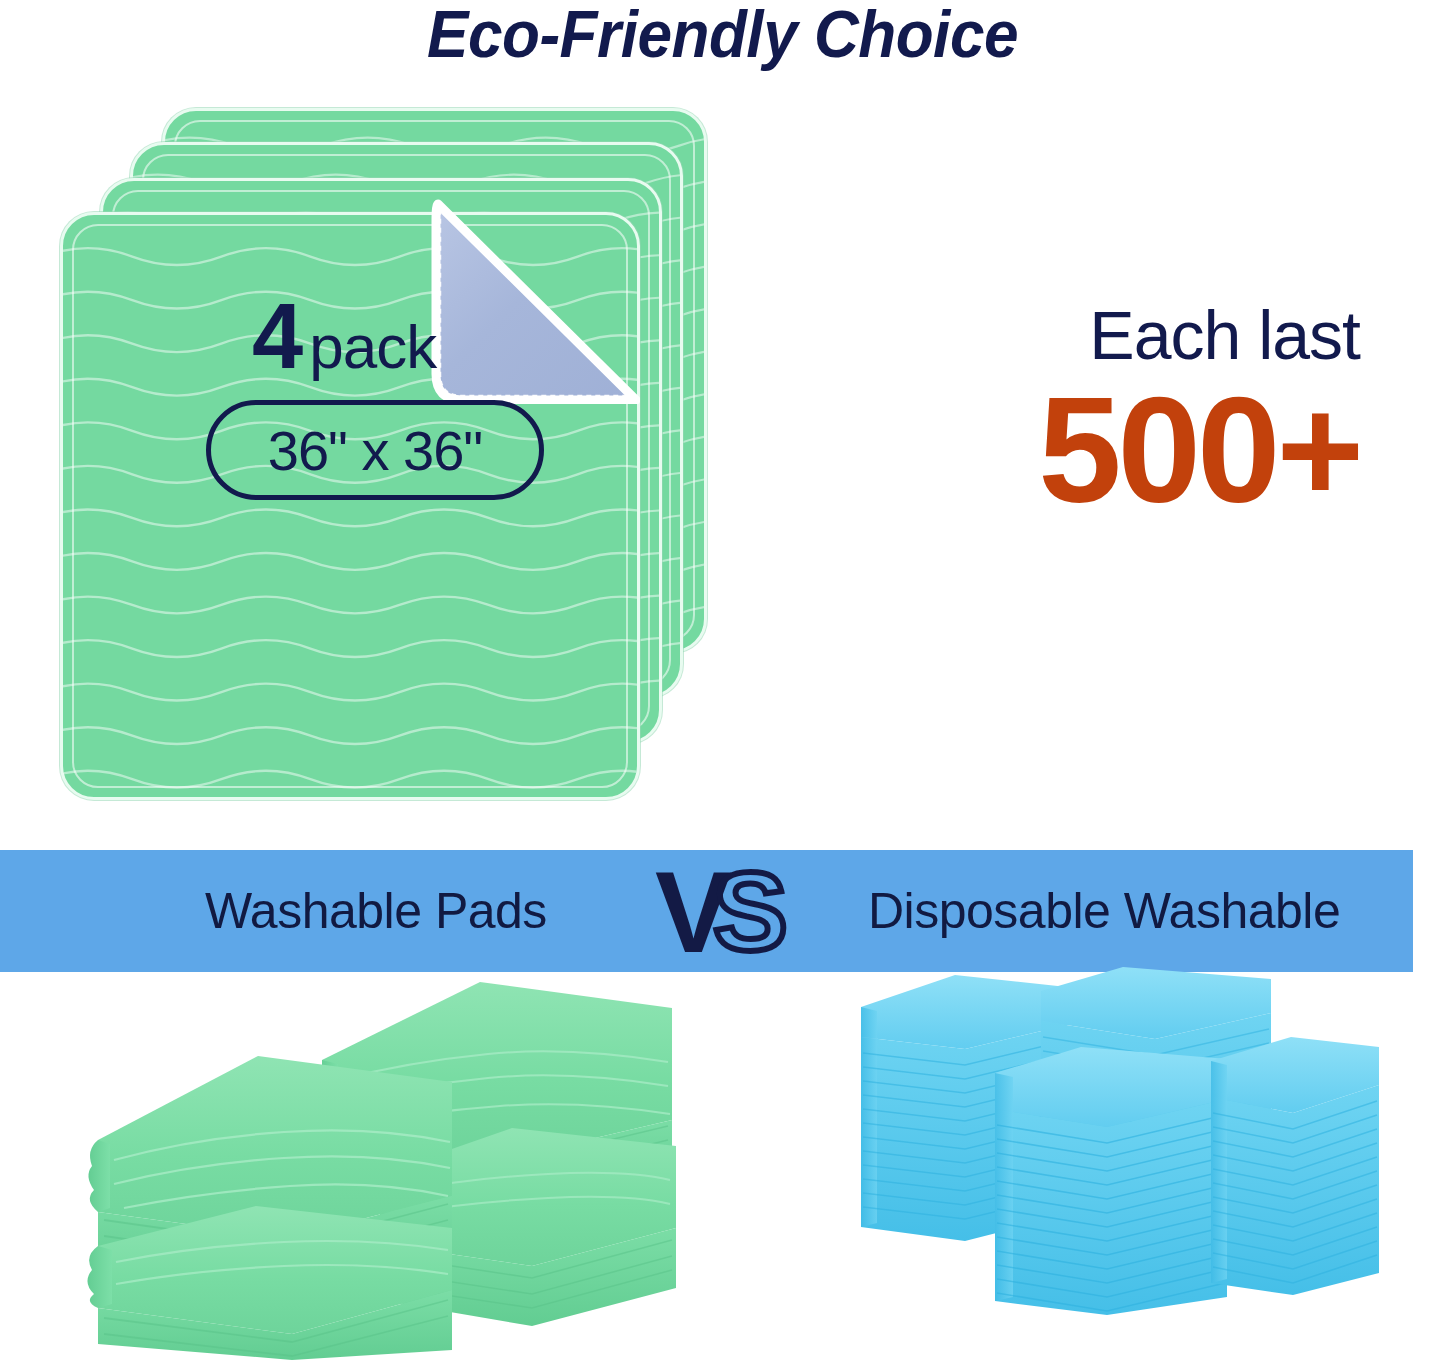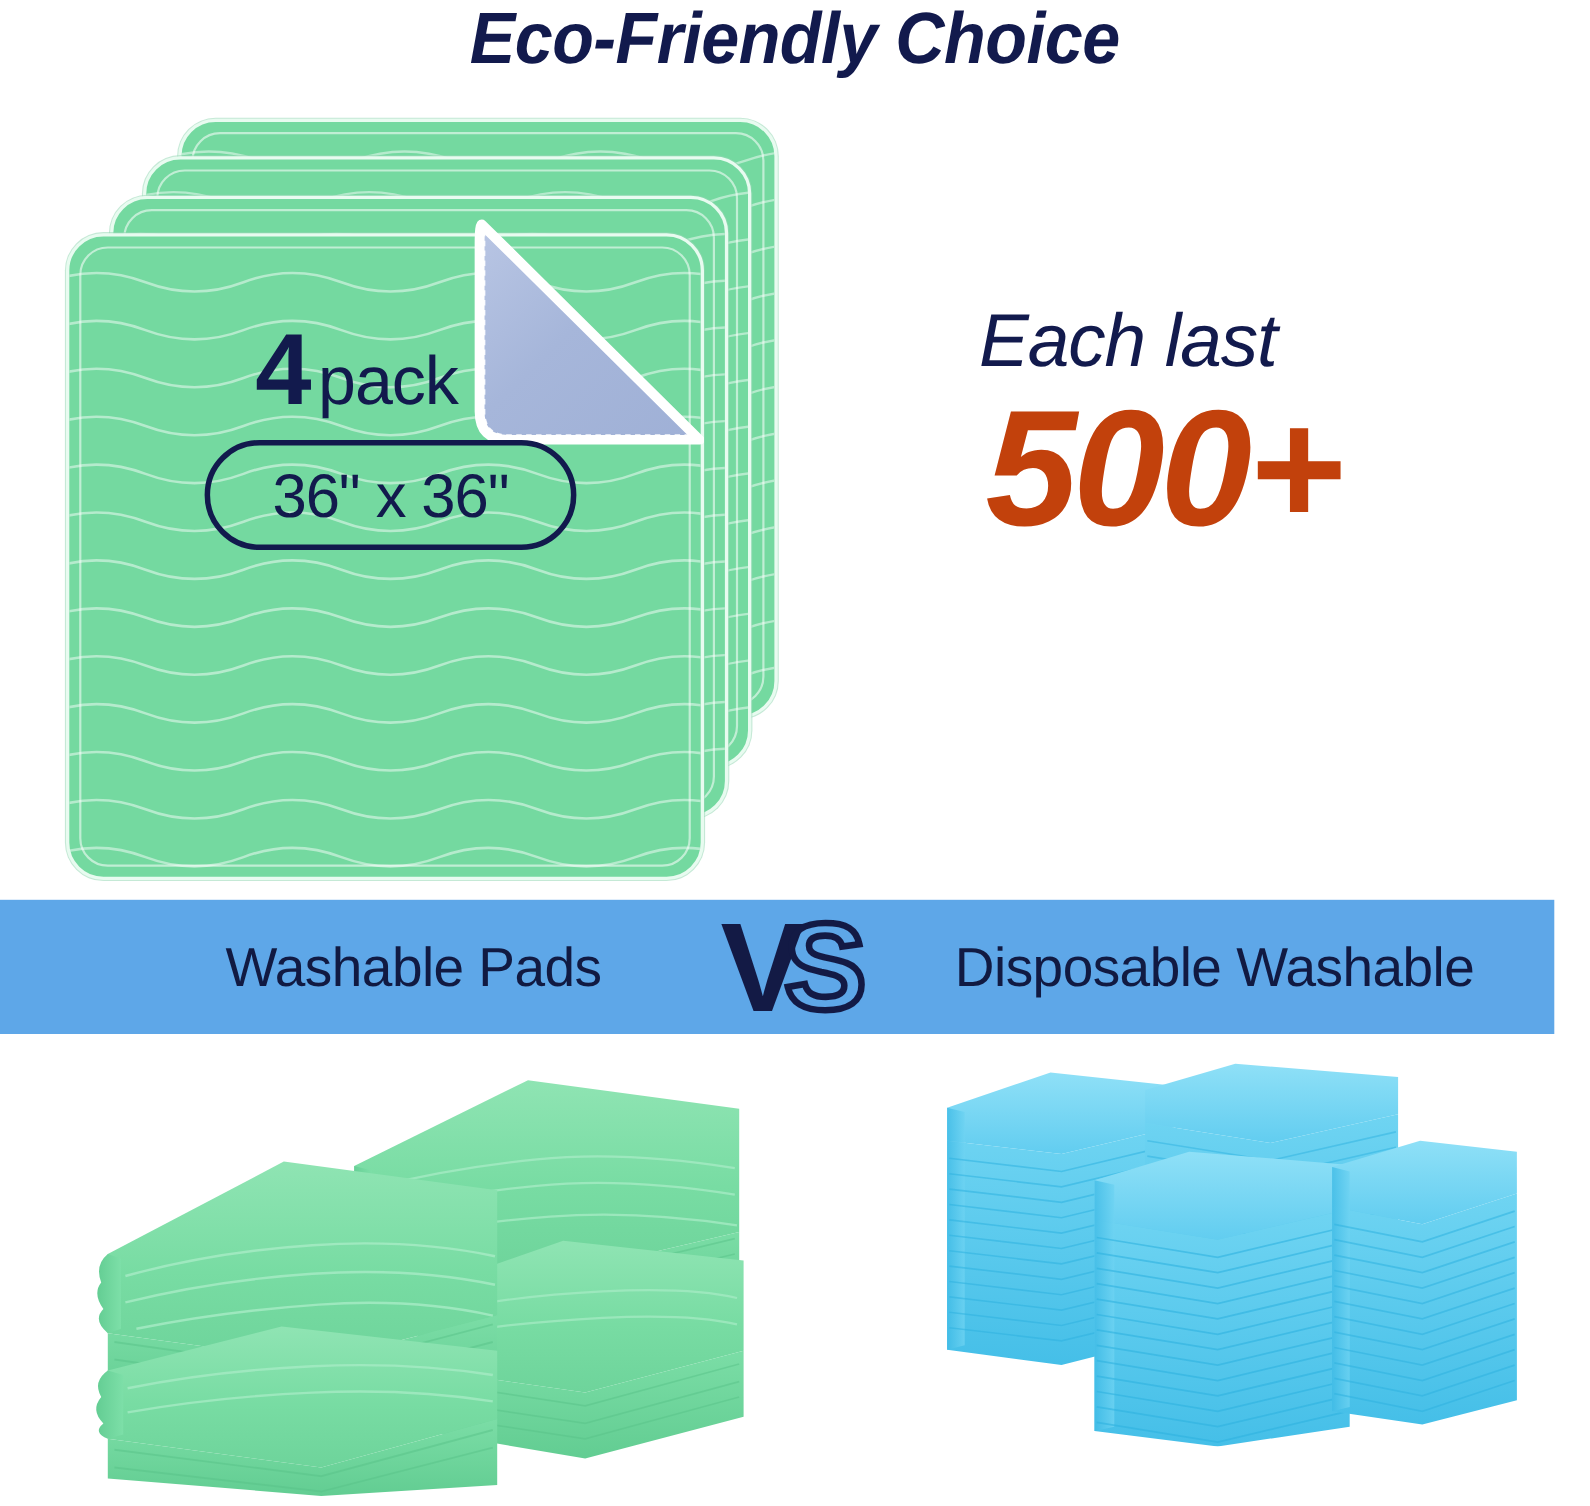--- a/index.html
+++ b/index.html
@@ -77,21 +77,21 @@
     left: 362px;
     top: 92px;
     width: 218px;
     height: 212px;
     pointer-events: none;
   }
 
   
   #pad-text {
     position: absolute;
-    left: 144px;
+    left: 164px;
     top: 290px;
     width: 420px;
   }
   #pack-line {
     white-space: nowrap;
     color: #121a4d;
     line-height: 1;
     padding-left: 88px;
   }
   #pack-count {
@@ -122,26 +122,25 @@
     font-weight: 400;
     color: #121a4d;
     letter-spacing: -1px;
     white-space: nowrap;
   }
 
   
   #stat-block {
     position: absolute;
     left: 890px;
-    top: 276px;
+    top: 301px;
     width: 470px;
-    text-align: left;
+    text-align: right;
     color: #121a4d;
     line-height: 1;
-    font-style: italic;
   }
   #stat-lead {
     font-size: 68px;
     font-weight: 400;
     letter-spacing: -1px;
   }
   #stat-number {
     font-size: 150px;
     font-weight: 700;
     color: #c2410c;
@@ -153,21 +152,21 @@
     font-size: 68px;
     font-weight: 400;
     letter-spacing: -1px;
     margin-top: 2px;
   }
 
   
   #vs-banner {
     position: absolute;
     left: 0;
-    top: 818px;
+    top: 850px;
     width: 1445px;
     height: 122px;
     background: #5ea7e8;
   }
   .vs-label {
     position: absolute;
     top: 50%;
     transform: translateY(-50%);
     font-size: 50px;
     font-weight: 400;

